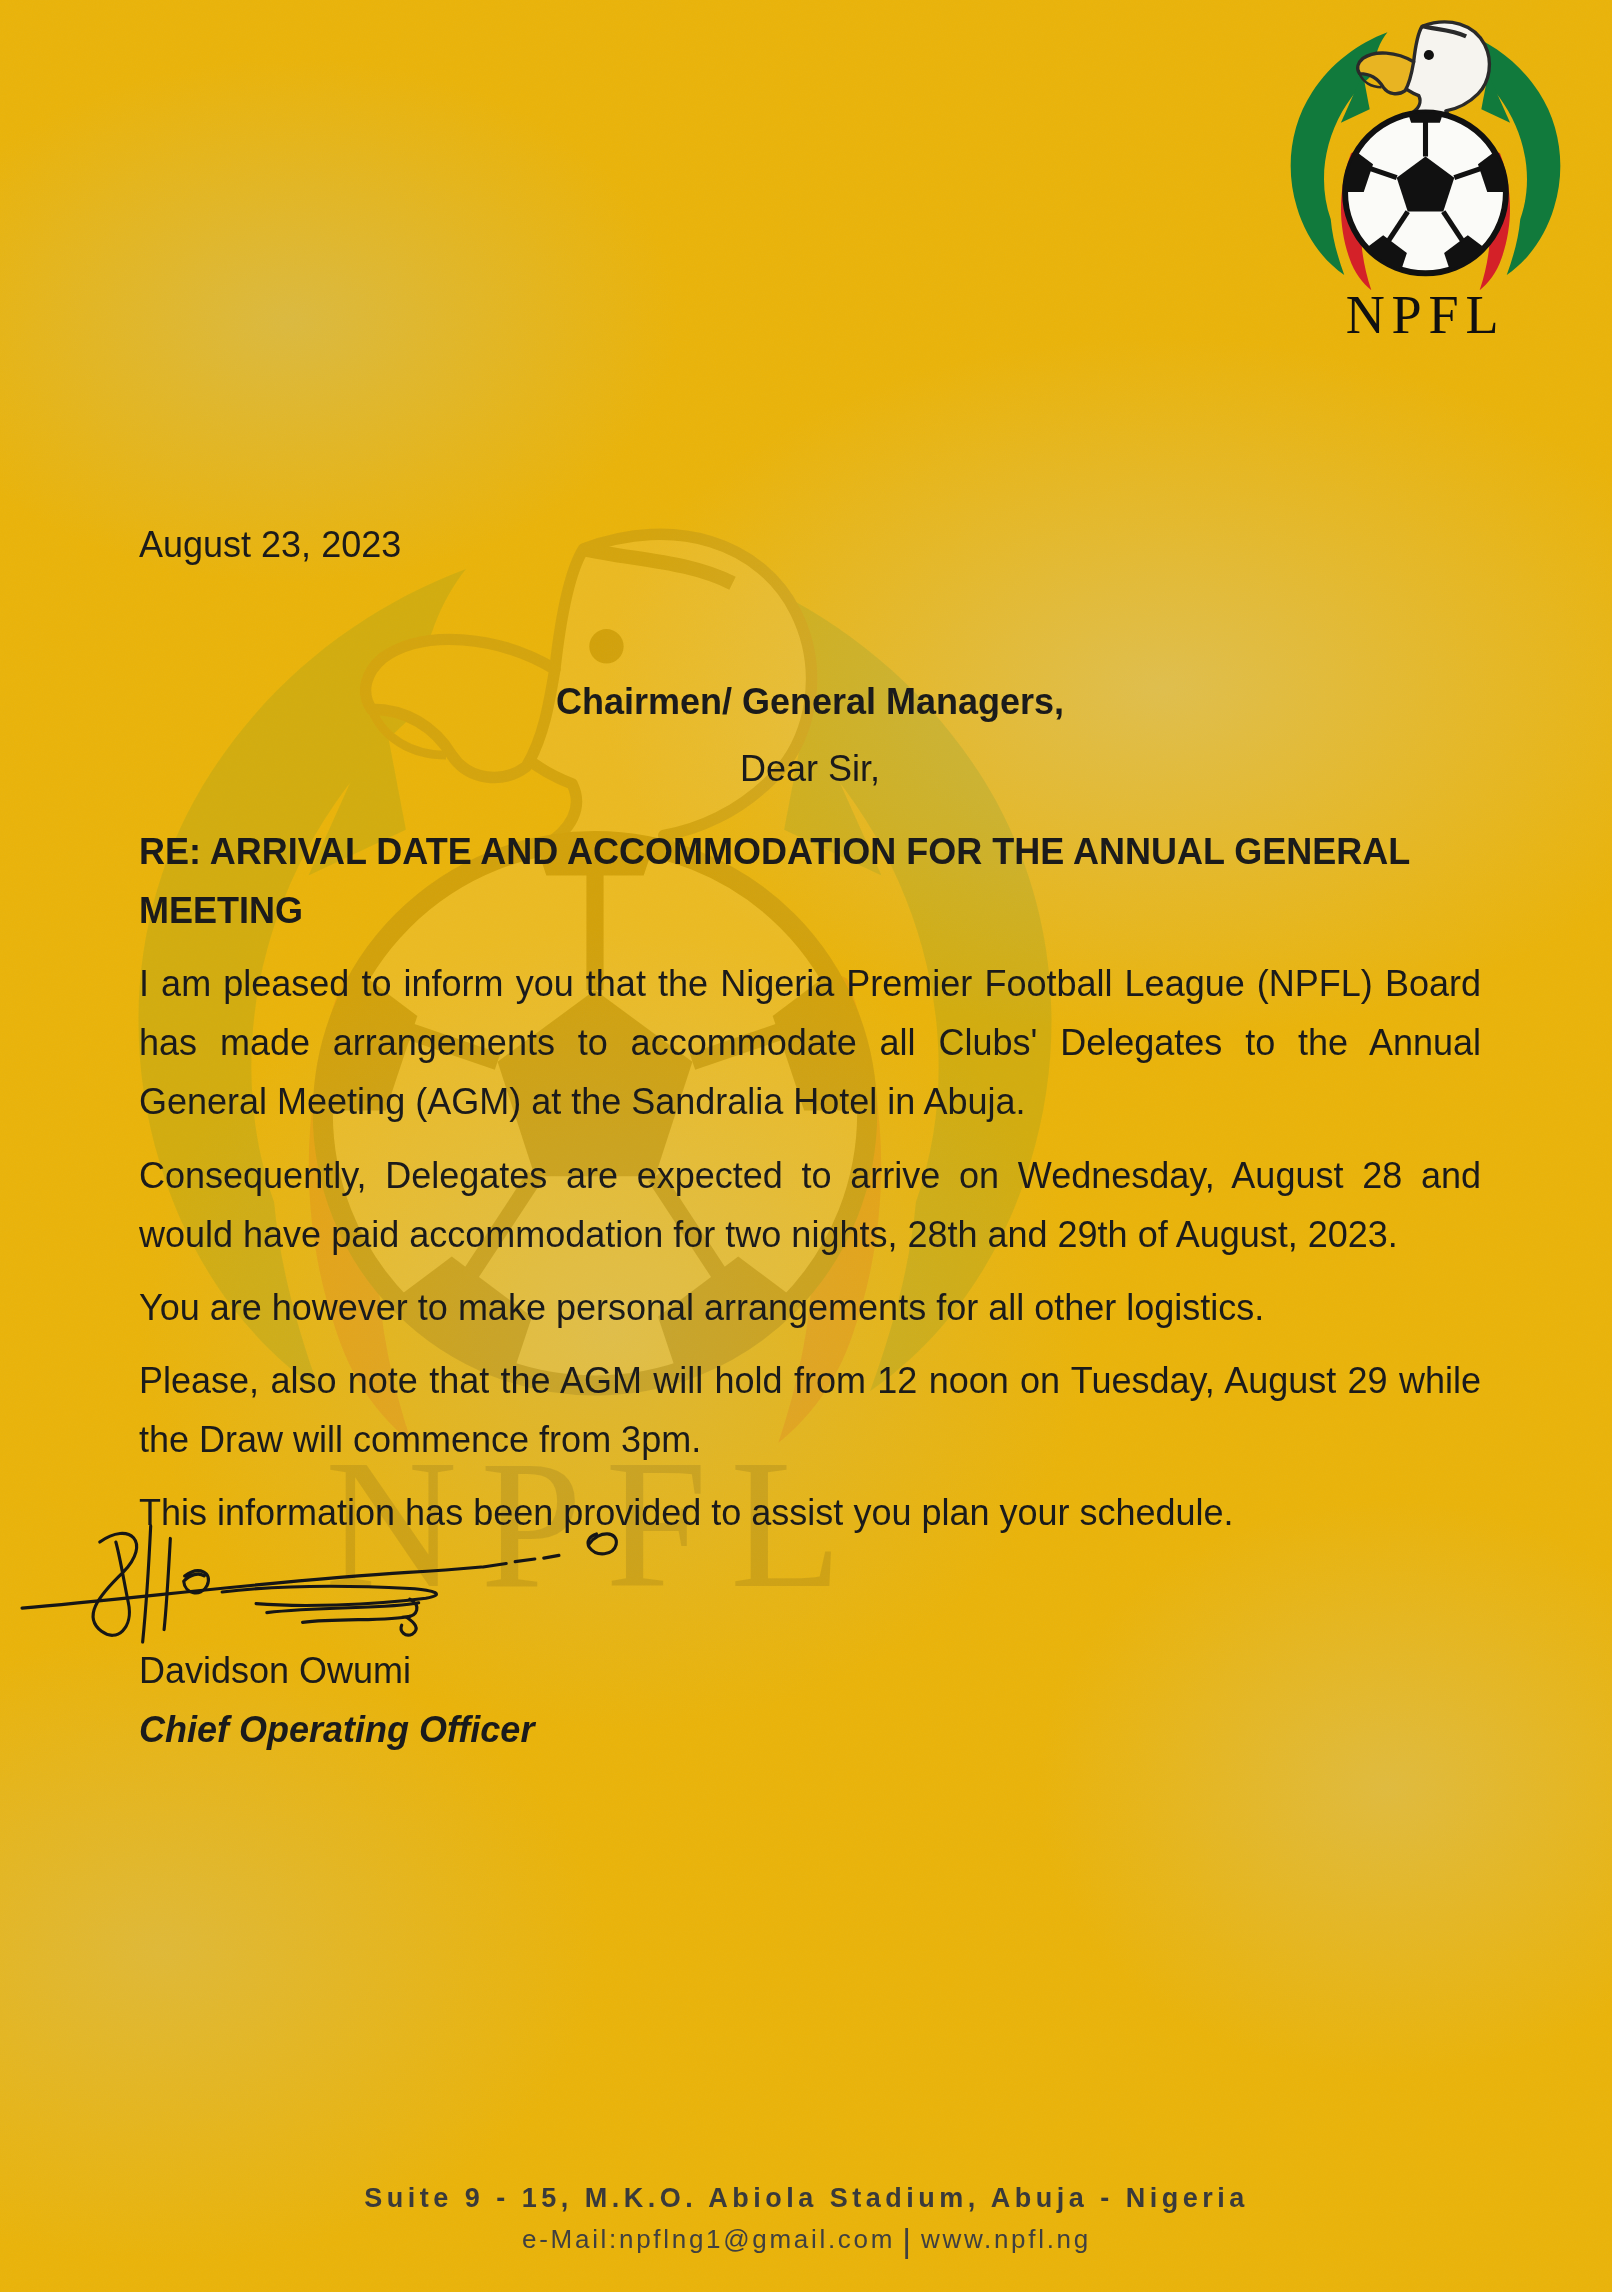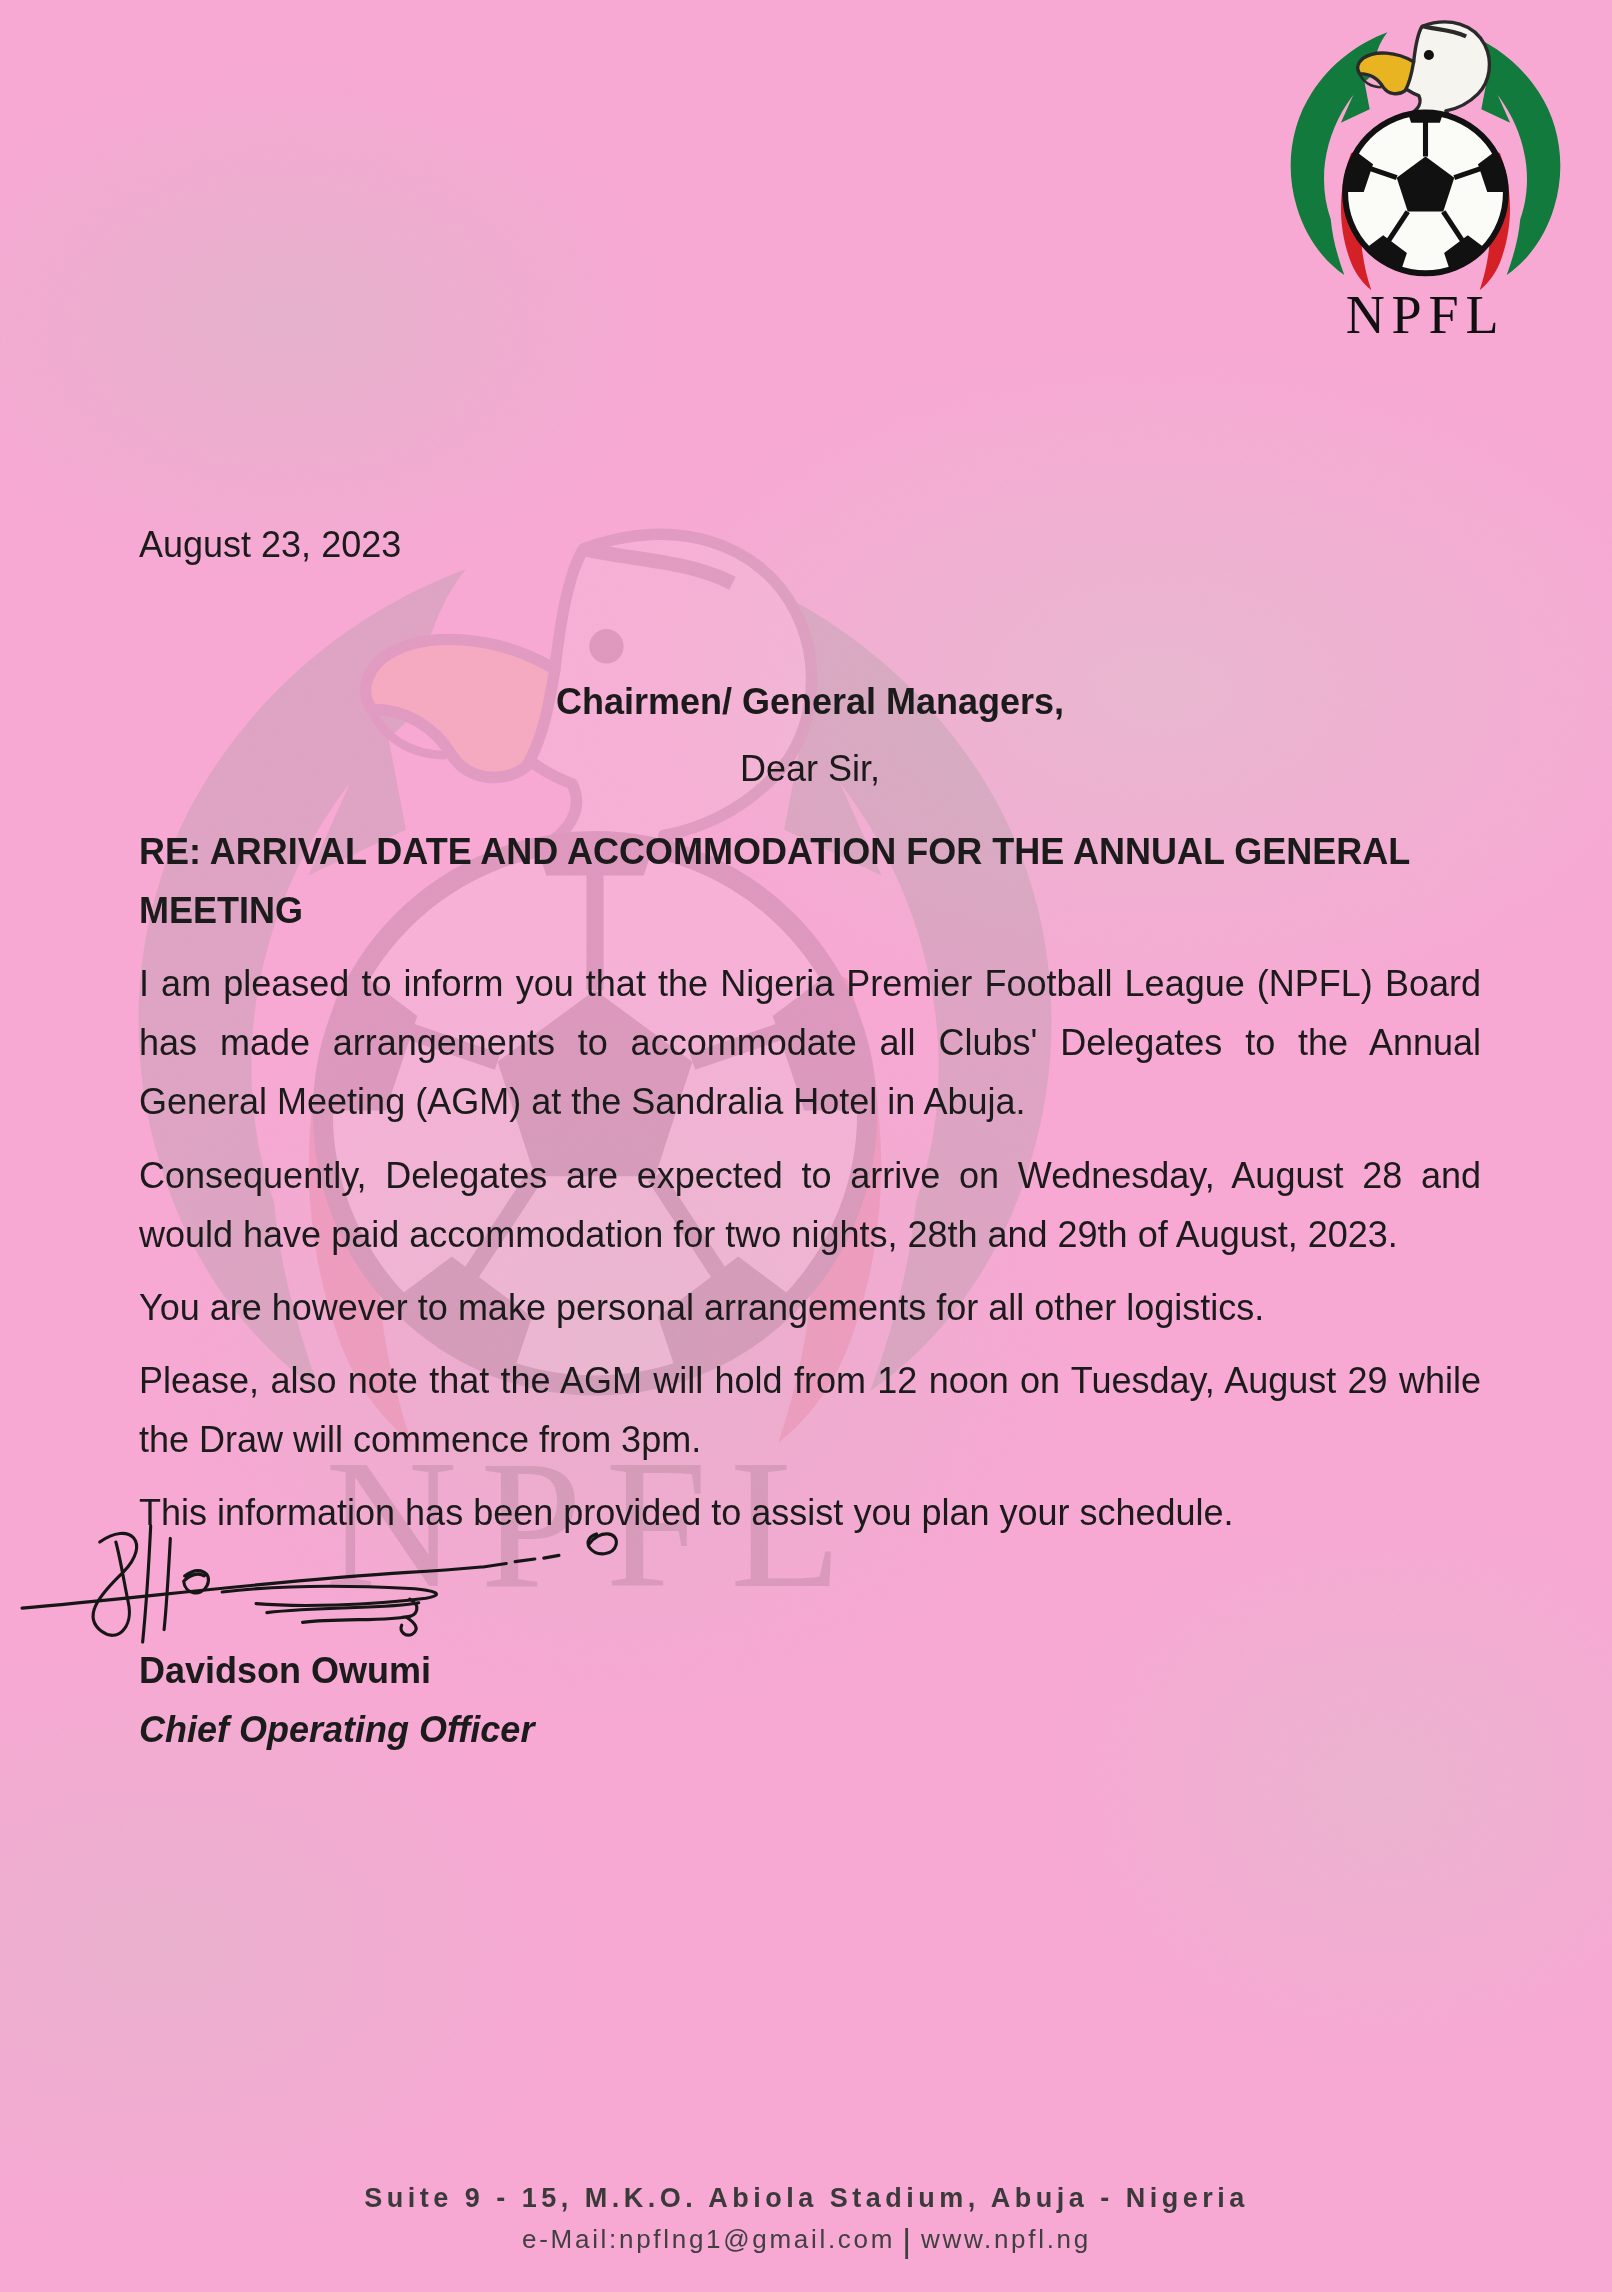--- a/index.html
+++ b/index.html
@@ -1,20 +1,20 @@
 <!DOCTYPE html>
 <html style="font-size:14.3px"><head>
 <meta charset="utf-8">
 <style>
   html,body{margin:0;padding:0;background:#777;}
   .page{
     position:relative;
     width:1613px;height:2293px;
     margin:0 auto;
-    background:#f9a8d4;
+    background:#eab308;
     overflow:hidden;
     font-family:"Liberation Sans", sans-serif;
     color:#1b1b1b;
   }
   
   .page::before{
     content:"";
     position:absolute;inset:0;
     background:
       radial-gradient(555px 376px at 18% 14%, rgba(186,199,186,0.30), transparent 70%),
@@ -31,21 +31,21 @@
 
   .content{position:absolute;left:139px;top:0;width:1342px;font-size:36px;line-height:59px;}
   .date{margin-top:515px;}
   .recipient-name{margin-top:98px;font-weight:bold;text-align:center;}
   .recipient-org{margin-top:12.5px;}
   .salutation{margin-top:8px;text-align:center;}
   .subject{margin-top:24px;font-weight:bold;}
   .para{margin:14.3px 0 0 0;text-align:justify;}
   .closing{margin-top:14.3px;}
   .signature{display:block;margin:-25px 0 0 -125px;width:645px;height:134px;}
-  .signatory-name{margin-top:-10.7px;font-weight:bold;}
+  .signatory-name{margin-top:-10.7px;font-weight:normal;}
   .signatory-title{margin-top:0;font-weight:bold;font-style:italic;}
 
   .footer{position:absolute;top:2183px;left:0;width:100%;text-align:center;color:#3c3c3c;}
   .footer-address{font-size:27px;font-weight:bold;letter-spacing:4.5px;color:#3a3a3a;}
   .footer-contact{font-size:26px;letter-spacing:2.7px;margin-top:7.2px;color:#404040;}
   .footer-contact .b{font-weight:normal;}
   .footer-sep{font-weight:400;font-size:34px;vertical-align:-3.6px;padding:0 7.2px;}
 </style>
 </head>
 <body>

